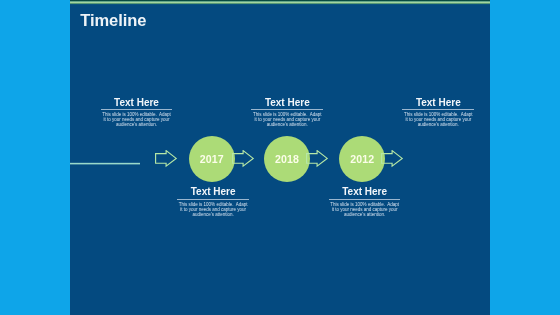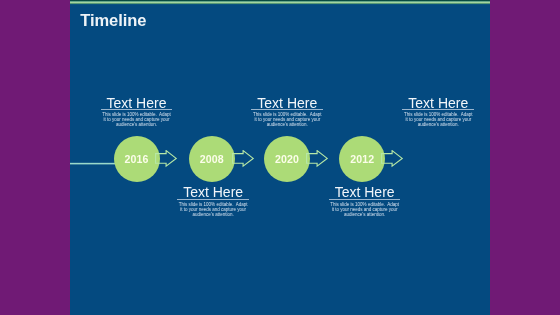--- a/index.html
+++ b/index.html
@@ -1,19 +1,19 @@
 <!DOCTYPE html>
 <html><head>
 <meta charset="utf-8">
 <title>Timeline</title>
 <style>
   html,body{margin:0;padding:0;}
   body{width:560px;height:315px;background:#ffffff;
        font-family:"Liberation Sans",sans-serif;overflow:hidden;}
-  #slide{position:absolute;left:0;top:0;width:560px;height:315px;background:#701a75;}
+  #slide{position:absolute;left:0;top:0;width:560px;height:315px;background:#0ea5e9;}
   #panel{position:absolute;left:70px;top:0;width:420px;height:315px;background:#044a80;}
   #topstripe{position:absolute;left:0;top:0;width:420px;height:5px;
      background:linear-gradient(to bottom,#084840 0%,#0a4b43 14%,#2d7a69 24%,#9bd2a7 36%,#abdaa3 48%,#8cc48c 58%,#63a277 68%,#2b7a77 78%,#0d5580 88%,#044a80 97%);}
   #title{position:absolute;left:10.2px;top:10.9px;color:#eef3f7;
      font-size:16.5px;font-weight:bold;letter-spacing:-0.05px;white-space:nowrap;}
   #axis{position:absolute;left:0;top:162px;height:3px;width:70px;
      background:linear-gradient(to bottom,rgba(154,217,202,0) 0%,rgba(154,217,202,0.25) 25%,
                 #9ad9ca 45%,#9ad9ca 70%,rgba(154,217,202,0.18) 88%,rgba(154,217,202,0) 100%);}
 
   .circle{position:absolute;width:46px;height:46px;border-radius:50%;top:136px;
@@ -25,45 +25,42 @@
   .circle.orange{background:#f9d473}
 
   .arrow{position:absolute;top:150.1px;}
   .arrow.a1{left:85.4px} .arrow.a2{left:161.65px}
   .arrow.a3{left:236.4px} .arrow.a4{left:311.25px}
 
   .tb{position:absolute;width:110px;text-align:center;color:#dce7f0;}
   .tb.t1{left:11.5px;top:98.6px}   .tb.t2{left:88.15px;top:188.3px}
   .tb.t3{left:162.3px;top:98.6px}  .tb.t4{left:239.65px;top:188.3px}
   .tb.t5{left:313.3px;top:98.6px}
-  .tb .th{font-size:14px;color:#f2f6fa;line-height:8.8px;font-weight:normal;}
+  .tb .th{font-size:10px;color:#f2f6fa;line-height:8.8px;font-weight:bold;}
   .tb .rule{height:0.8px;background:#9ab6cf;margin:1.8px 19.2px 0.6px 19.2px;}
   .tb .body{font-size:0;line-height:0;color:#d3e0ee;margin:0;padding-top:1.4px;}
   .tb .body > div{font-size:4.5px;line-height:5.25px;white-space:pre;}
 </style>
 </head>
 <body>
 
 <div id="slide">
  <div id="panel">
 
   <div id="topstripe"></div>
 
   <div id="title">Timeline</div>
 
   <div id="axis"></div>
 
-  <div class="circle c1 green">
-    <span>2016</span>
-  </div>
   <div class="circle c2 green">
-    <span>2008</span>
+    <span>2017</span>
   </div>
   <div class="circle c3 green">
-    <span>2020</span>
+    <span>2018</span>
   </div>
   <div class="circle c4 green">
     <span>2012</span>
   </div>
 
   <div class="arrow a1">
     <svg width="24" height="18" viewBox="0 0 24 18">
           <path d="M0.6 3.6 H11.1 V0.6 L21.2 8.4 L11.1 16.2 V13.2 H0.6 Z" fill="none" stroke="#b6e8a6" stroke-width="1.15" stroke-linejoin="miter"></path>
         </svg>
   </div>

